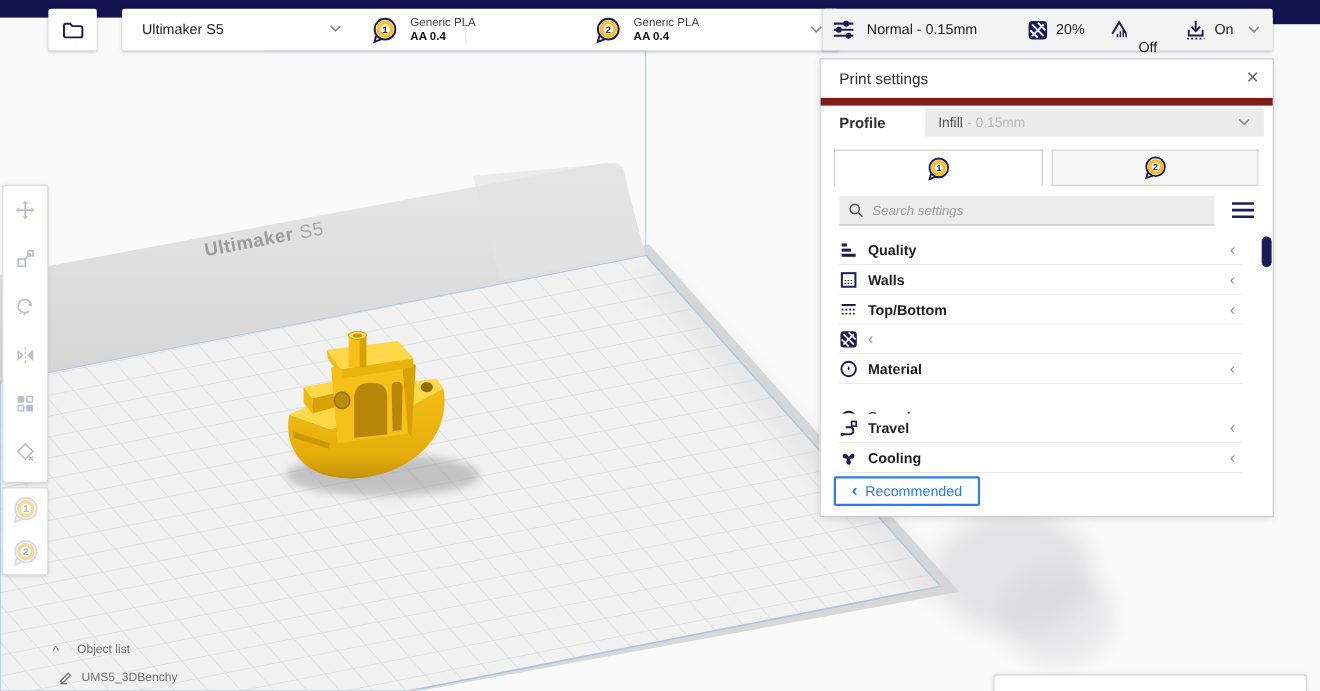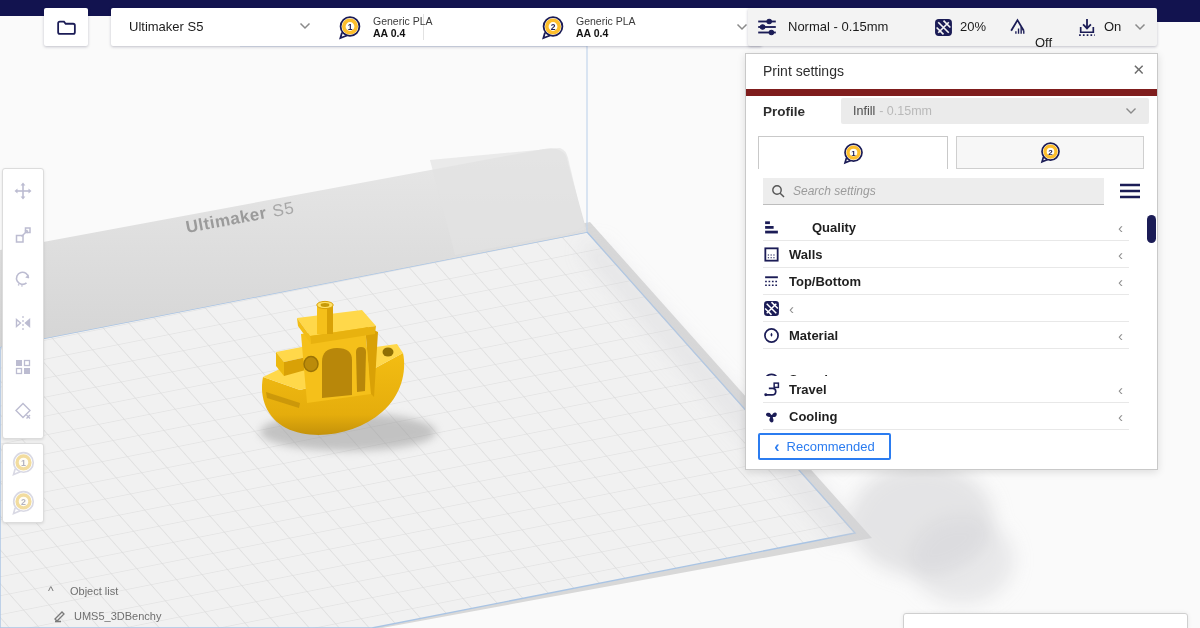--- a/index.html
+++ b/index.html
@@ -358,21 +358,21 @@
           <circle cx="6" cy="6" r="4.2" fill="none" stroke="#555" stroke-width="1.4"></circle>
           <line x1="9.2" y1="9.2" x2="13" y2="13" stroke="#555" stroke-width="1.4"></line>
         </svg>
     </span>
     <span class="icon-span" style="position:absolute;left:373px;top:128px;cursor:pointer;">
       <svg width="22" height="18" viewBox="0 0 22 18">
           <path d="M1,3 H21 M1,9 H21 M1,15 H21" stroke="#1b1c56" stroke-width="2.4"></path>
         </svg>
     </span>
 
-    <div class="cat-row" style="top:160px;gap:23px;">
+    <div class="cat-row" style="top:160px;">
       <span class="cat-icon">
         <svg width="17" height="17" viewBox="0 0 16 16" fill="#1b1c56">
             <rect x="2" y="11" width="12" height="2.6"></rect>
             <rect x="2" y="6.6" width="8" height="2.6"></rect>
             <rect x="2" y="2.2" width="4.5" height="2.6"></rect>
           </svg>
       </span>
       <span class="cat-label">Quality</span>
       <span class="cat-chevron">‹</span>
     </div>

